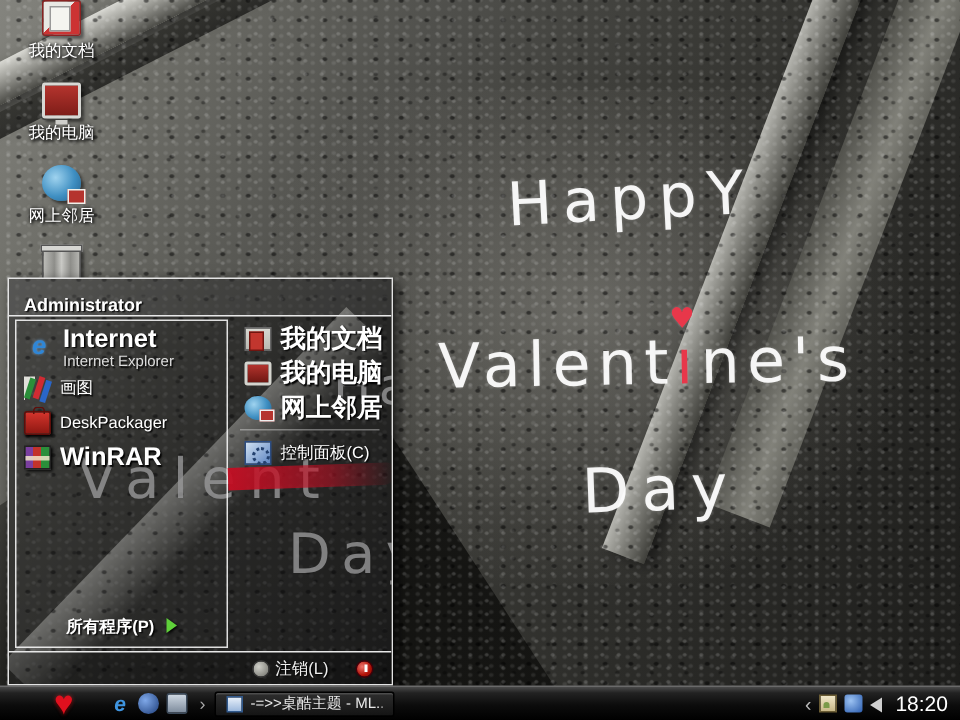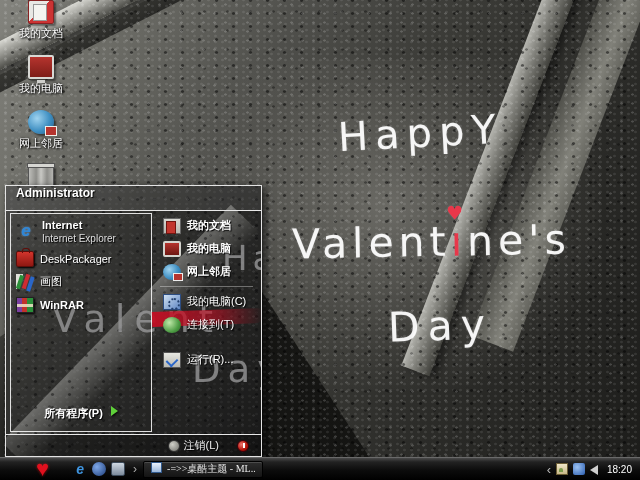--- a/index.html
+++ b/index.html
@@ -67,32 +67,32 @@
   .sm-tex .wp-speckle { opacity:.9; }
   .sm-band { position:absolute; left:10px; top:250px; width:330px; height:40px; transform:rotate(-46deg);
              transform-origin:left center; background:linear-gradient(#cfcfc8,#83837d 55%,#3c3c38); opacity:.8; }
   .sm-ghost { position:absolute; color:rgba(255,255,255,.8); font-family:"DejaVu Sans", sans-serif; pointer-events:none; }
   .sm-g1 { left:216px; top:52px; font-size:34px; letter-spacing:5px; }
   .sm-g2 { left:46px; top:112px; font-size:37px; letter-spacing:9px; }
   .sm-g3 { left:186px; top:162px; font-size:37px; letter-spacing:7px; }
   .sm-shade { position:absolute; inset:0; background:rgba(10,10,12,.42); }
 
   .sm-content { position:absolute; inset:0; display:flex; flex-direction:column; }
-  .sm-header { height:25px; border-bottom:1px solid #e8e8e8; display:flex; align-items:flex-start; padding-left:10px;
+  .sm-header { height:25px; border-bottom:1px solid #e8e8e8; display:flex; align-items:flex-end; padding-left:10px;
                background:rgba(255,255,255,.07); }
   .sm-user { color:#fff; font-size:12px; font-weight:bold; text-shadow:1px 1px 1px #000; }
   .sm-body { flex:1; display:flex; }
   .sm-left { width:142px; margin:2px 0 2px 4px; border:1px solid rgba(255,255,255,.85);
              display:flex; flex-direction:column; padding:3px 0; }
   .sm-right { flex:1; padding:3px 0 0 6px; }
 
   .mrow { display:flex; align-items:center; height:23px; padding-left:5px; cursor:pointer; position:relative; }
   .mrow-ie { height:30px; }
   .mrow .txt { color:#fff; font-size:11px; text-shadow:1px 1px 1px #000; white-space:nowrap; }
-  .mrow .txt b { font-size:11px; }
+  .mrow .txt b { font-size:17px; }
   .mrow-ie .two { line-height:1.15; }
   .mrow-ie .two .sub { font-size:10px; color:#ddd; }
   .mrow.selected { background:linear-gradient(#ef4d60,#c40d22 55%,#a30313); border-radius:3px 0 0 10px; }
   .red-tail { position:absolute; left:146px; top:124px; width:112px; height:15px;
               background:linear-gradient(90deg, rgba(196,13,34,.95), rgba(196,13,34,.55) 60%, rgba(196,13,34,0));
               border-radius:0 10px 14px 0; transform:rotate(-2deg); }
 
   .mi { width:18px; height:16px; margin-right:6px; position:relative; flex:none; }
   .mi-ie { color:#2f86d6; font-weight:bold; font-style:italic; font-size:17px; line-height:16px; text-align:center;
            text-shadow:0 0 2px rgba(120,190,255,.8); width:20px; height:18px; }
@@ -118,21 +118,21 @@
   .mi-rnet:after { content:""; position:absolute; right:-2px; bottom:-1px; width:8px; height:6px; background:#b5342e; border:1px solid #eee; }
   .mi-cpanel { background:linear-gradient(135deg,#cfe0f2,#5f86c2); border:1px solid #2c4c80; }
   .mi-cpanel:after { content:""; position:absolute; left:4px; top:3px; width:8px; height:8px; border-radius:50%; border:2px dotted #23406e; }
   .mi-connect { border-radius:50%; background:radial-gradient(circle at 35% 35%, #bfe8a8, #4d9c44 60%, #25621f); }
   .mi-run { background:linear-gradient(#e8e8e2,#b8b8b2); border:1px solid #555; }
   .mi-run:after { content:""; position:absolute; left:3px; top:4px; width:8px; height:6px; border-left:2px solid #2a66c8; border-bottom:2px solid #2a66c8; transform:rotate(-45deg); }
 
   .sep { height:1px; background:rgba(255,255,255,.35); margin:3px 8px 3px 2px; }
   .gap { height:12px; }
 
-  .allprog { margin-top:auto; height:22px; display:flex; justify-content:center; cursor:pointer; }
+  .allprog { margin-top:auto; height:22px; display:flex; align-items:center; justify-content:center; cursor:pointer; }
   .allprog .txt { color:#fff; font-size:11px; font-weight:bold; text-shadow:1px 1px 1px #000; }
   .allprog .arrow { width:0; height:0; border-left:7px solid #5fd03a; border-top:5px solid transparent;
                     border-bottom:5px solid transparent; margin-left:8px; filter:drop-shadow(1px 1px 1px #000); }
 
   .sm-footer { height:22px; border-top:1px solid #e8e8e8; display:flex; align-items:center; padding:0 8px;
                background:rgba(0,0,0,.25); }
   .sm-site { color:#fff; font-size:11px; font-weight:bold; font-family:"DejaVu Sans Mono", monospace; letter-spacing:1px; }
   .sm-foot-btn { display:flex; align-items:center; margin-left:18px; cursor:pointer; }
   .sm-foot-btn .txt { color:#eee; font-size:11px; text-shadow:1px 1px 1px #000; }
   .fi-logoff { width:12px; height:12px; border-radius:50%; background:radial-gradient(circle at 35% 35%, #cfcfc8, #6e6e68); margin-right:4px; border:1px solid #333; }
@@ -146,32 +146,32 @@
              background:linear-gradient(#4a4a4a 0%, #222 18%, #0c0c0c 55%, #000 100%);
              border-top:1px solid #6a6a6a; display:flex; align-items:center; }
   .tb-heart { color:#e0101e; font-size:22px; line-height:20px; margin:0 14px 0 36px;
               text-shadow:0 1px 2px #400, 0 0 3px rgba(255,60,60,.5); cursor:pointer; }
   .ql { display:flex; align-items:center; gap:5px; margin-left:10px; }
   .qlic { width:14px; height:14px; border-radius:2px; cursor:pointer; position:relative; }
   .ql-ie { color:#3f95e0; font-weight:bold; font-style:italic; font-size:14px; line-height:14px; text-align:center; }
   .ql-media { border-radius:50%; background:radial-gradient(circle at 35% 35%, #7fa8e8, #1c3c78); }
   .ql-desk { background:linear-gradient(#cfd8e2,#7d8b9c); border:1px solid #3c4a5a; }
   .tb-chev { color:#aaa; font-size:12px; margin:0 6px 0 8px; cursor:pointer; }
-  .task-btn { display:flex; height:17px; padding:0 7px; background:linear-gradient(#2e2e2e,#141414);
-              border:1px solid #000; box-shadow:inset 0 1px 0 rgba(255,255,255,.15); border-radius:2px; cursor:pointer; max-width:120px;font-family:Liberation Serif, serif; }
+  .task-btn { display:flex; align-items:center; height:17px; padding:0 7px; background:linear-gradient(#2e2e2e,#141414);
+              border:1px solid #000; box-shadow:inset 0 1px 0 rgba(255,255,255,.15); border-radius:2px; cursor:pointer; max-width:120px; }
   .task-ic { width:11px; height:11px; background:linear-gradient(#e8f0fa,#9cb8dc); border:1px solid #31598c; margin-right:5px; flex:none; }
   .task-btn .txt { color:#e8e8e8; font-size:10px; white-space:nowrap; overflow:hidden; }
   .tray { margin-left:auto; display:flex; align-items:center; gap:5px; padding-right:8px; }
   .tray-chev { color:#bbb; font-size:13px; cursor:pointer; }
   .tric { width:12px; height:12px; cursor:pointer; position:relative; }
   .tr-img { background:linear-gradient(#efe6c8,#c8b888); border:1px solid #6a5c34; }
   .tr-img:after { content:""; position:absolute; left:2px; bottom:2px; width:4px; height:4px; background:#7a9a4a; border-radius:50% 50% 0 0; }
   .tr-blue { background:radial-gradient(circle at 35% 35%, #9cc2f2, #2a5cae); border-radius:2px; }
   .tr-vol { width:0; height:0; border-right:8px solid #cfcfcf; border-top:5px solid transparent; border-bottom:5px solid transparent; margin-top:1px; }
-  .tb-clock { color:#fff; font-size:10px; margin-left:4px; }
+  .tb-clock { color:#fff; font-size:14px; margin-left:4px; }
 </style>
 </head>
 <body>
 
 <div class="desktop">
 
   <div class="wp-light"></div>
   <div class="wp-rail-tl"></div>
   <div class="wp-rail-tl2"></div>
   <div class="wp-rail-r"></div>
@@ -220,26 +220,26 @@
       <div class="sm-body">
         <div class="red-tail"></div>
 
         <div class="sm-left">
           <div class="mrow mrow-ie">
             <div class="mi mi-ie">e</div>
             <div class="txt two"><b>Internet</b><br>
               <span class="sub">Internet Explorer</span></div>
           </div>
           <div class="mrow">
+            <div class="mi mi-paint"></div>
+            <div class="txt">画图</div>
+          </div>
+          <div class="mrow">
             <div class="mi mi-toolbox"></div>
             <div class="txt">DeskPackager</div>
-          </div>
-          <div class="mrow">
-            <div class="mi mi-paint"></div>
-            <div class="txt">画图</div>
           </div>
           <div class="mrow">
             <div class="mi mi-rar"></div>
             <div class="txt"><b>WinRAR</b></div>
           </div>
           <div class="allprog">
             <span class="txt">所有程序(P)</span>
             <span class="arrow"></span>
           </div>
         </div>
@@ -253,31 +253,23 @@
             <div class="mi mi-rcomp"></div>
             <div class="txt"><b>我的电脑</b></div>
           </div>
           <div class="mrow">
             <div class="mi mi-rnet"></div>
             <div class="txt"><b>网上邻居</b></div>
           </div>
           <div class="sep"></div>
           <div class="mrow">
             <div class="mi mi-cpanel"></div>
-            <div class="txt">我的电脑(C)</div>
-          </div>
-          <div class="mrow">
-            <div class="mi mi-connect"></div>
-            <div class="txt">连接到(T)</div>
+            <div class="txt">控制面板(C)</div>
           </div>
           <div class="gap"></div>
-          <div class="mrow">
-            <div class="mi mi-run"></div>
-            <div class="txt">运行(R)...</div>
-          </div>
         </div>
       </div>
 
       <div class="sm-footer">
         <span class="spacer"></span>
         <span class="sm-foot-btn">
           <span class="fi-logoff"></span>
           <span class="txt">注销(L)</span>
         </span>
         <span class="sm-foot-btn">

